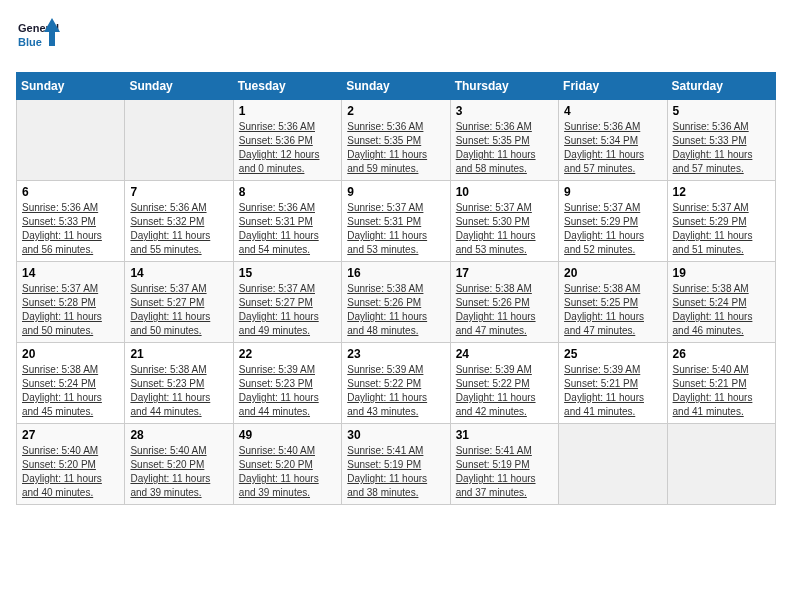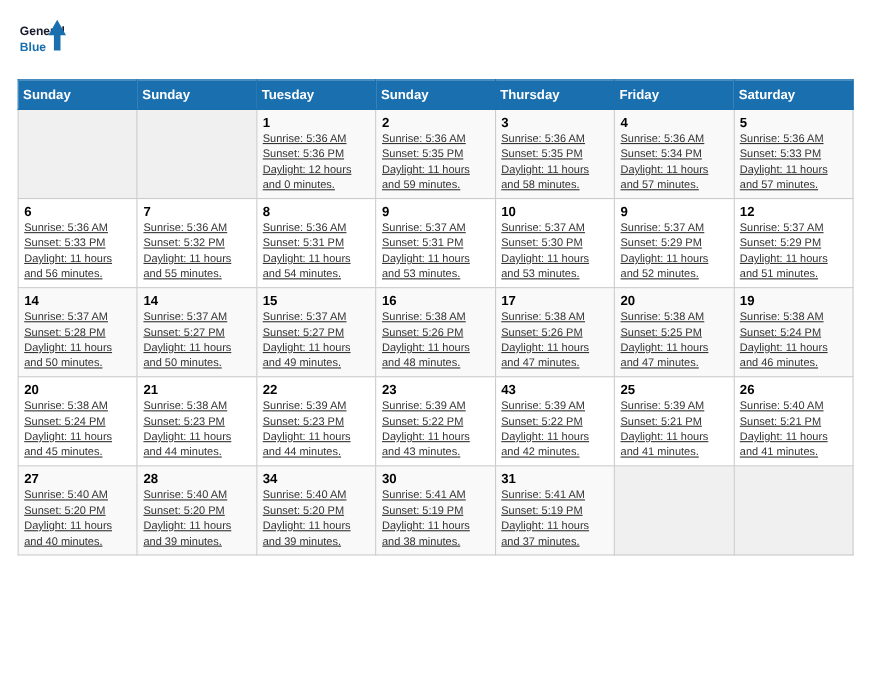--- a/index.html
+++ b/index.html
@@ -203,21 +203,21 @@
         </td>
         <td>
           <span class="day-number">22</span>
           <div class="day-info">Sunrise: 5:39 AM<br>Sunset: 5:23 PM<br>Daylight: 11 hours and 44 minutes.</div>
         </td>
         <td>
           <span class="day-number">23</span>
           <div class="day-info">Sunrise: 5:39 AM<br>Sunset: 5:22 PM<br>Daylight: 11 hours and 43 minutes.</div>
         </td>
         <td>
-          <span class="day-number">43</span>
+          <span class="day-number">24</span>
           <div class="day-info">Sunrise: 5:39 AM<br>Sunset: 5:22 PM<br>Daylight: 11 hours and 42 minutes.</div>
         </td>
         <td>
           <span class="day-number">25</span>
           <div class="day-info">Sunrise: 5:39 AM<br>Sunset: 5:21 PM<br>Daylight: 11 hours and 41 minutes.</div>
         </td>
         <td>
           <span class="day-number">26</span>
           <div class="day-info">Sunrise: 5:40 AM<br>Sunset: 5:21 PM<br>Daylight: 11 hours and 41 minutes.</div>
         </td>
@@ -225,21 +225,21 @@
       <tr>
         <td>
           <span class="day-number">27</span>
           <div class="day-info">Sunrise: 5:40 AM<br>Sunset: 5:20 PM<br>Daylight: 11 hours and 40 minutes.</div>
         </td>
         <td>
           <span class="day-number">28</span>
           <div class="day-info">Sunrise: 5:40 AM<br>Sunset: 5:20 PM<br>Daylight: 11 hours and 39 minutes.</div>
         </td>
         <td>
-          <span class="day-number">34</span>
+          <span class="day-number">49</span>
           <div class="day-info">Sunrise: 5:40 AM<br>Sunset: 5:20 PM<br>Daylight: 11 hours and 39 minutes.</div>
         </td>
         <td>
           <span class="day-number">30</span>
           <div class="day-info">Sunrise: 5:41 AM<br>Sunset: 5:19 PM<br>Daylight: 11 hours and 38 minutes.</div>
         </td>
         <td>
           <span class="day-number">31</span>
           <div class="day-info">Sunrise: 5:41 AM<br>Sunset: 5:19 PM<br>Daylight: 11 hours and 37 minutes.</div>
         </td>

